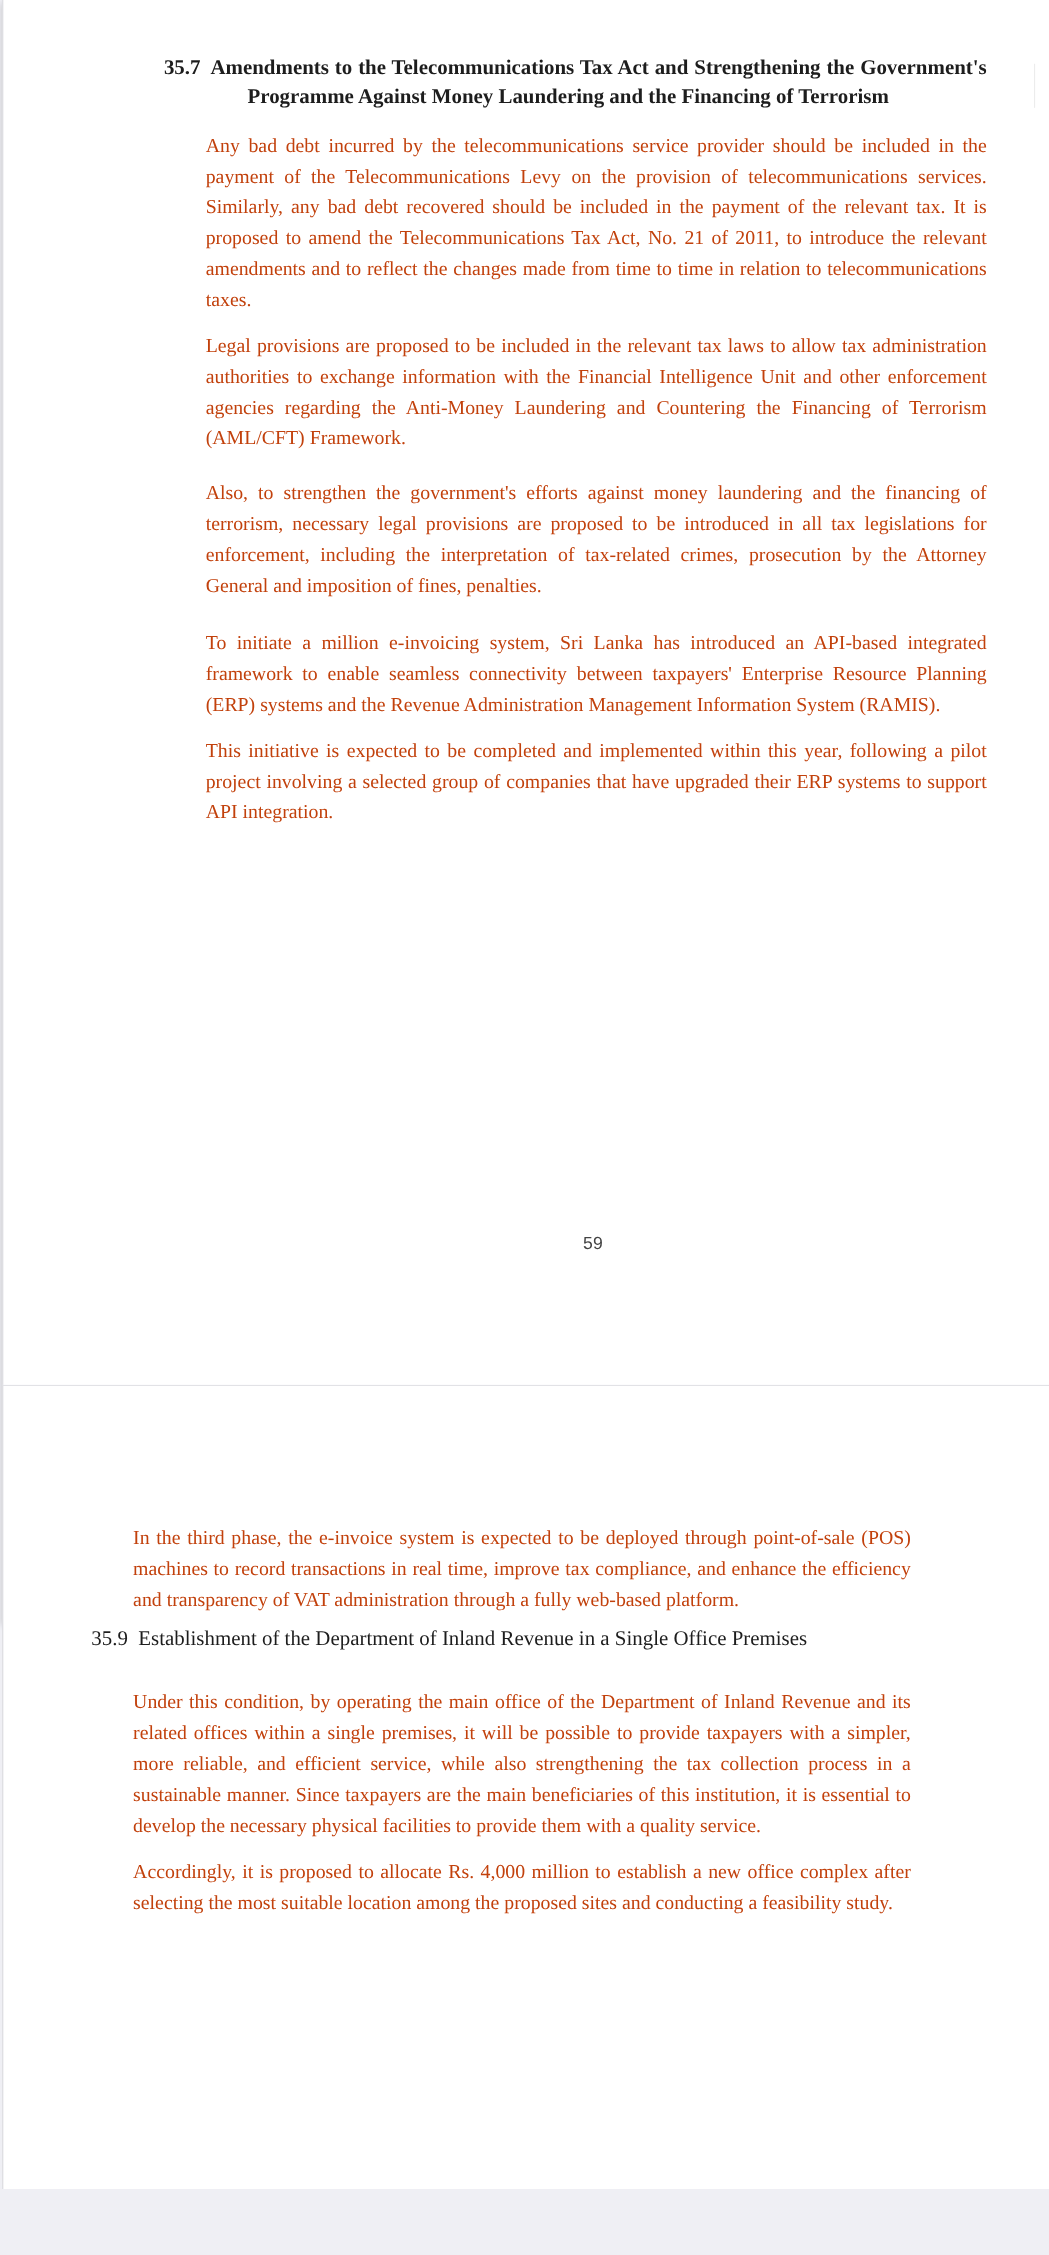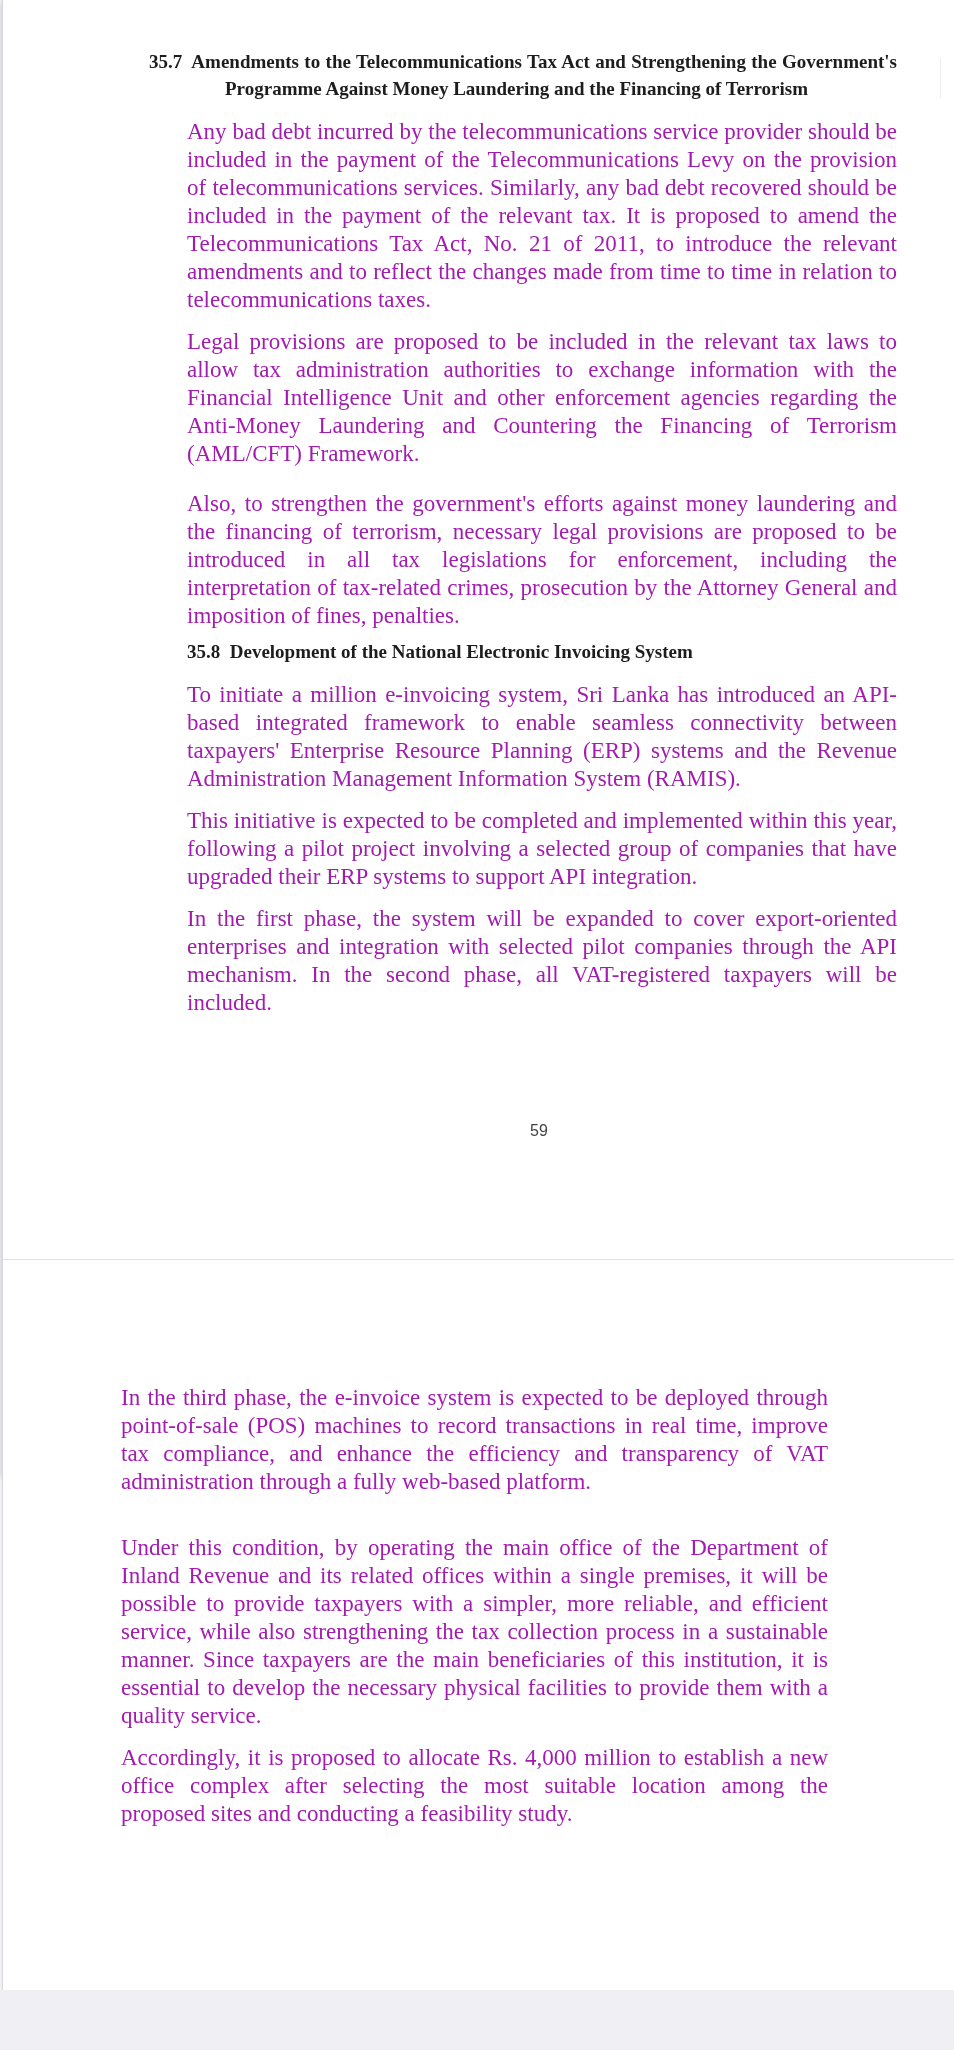--- a/index.html
+++ b/index.html
@@ -40,25 +40,25 @@
       margin: 0;
       text-align: justify;
       color: #1d1d1d;
     }
     .heading .num { display: inline-block; }
     .heading-wrap {
       padding-left: 38px;
       text-indent: -38px;
     }
     .para {
-      font-size: 23px;
+      font-size: 18px;
       line-height: 28px;
       margin: 0;
       text-align: justify;
-      color: #a21caf;
+      color: #c2410c;
     }
     .gap-h-p  { height: 16px; }
     .gap-p-p  { height: 14px; }
     .gap-p-p2 { height: 22px; }
     .gap-p-h  { height: 8px; }
 
     #page-number {
       position: absolute;
       top: 1122px;
       left: 0;
@@ -90,38 +90,37 @@
       <span>Amendments to the Telecommunications Tax Act and Strengthening the Government's Programme Against Money Laundering and the Financing of Terrorism</span>
     </h3>
     <div class="gap-h-p"></div>
     <p class="para">Any bad debt incurred by the telecommunications service provider should be included in the payment of the Telecommunications Levy on the provision of telecommunications services. Similarly, any bad debt recovered should be included in the payment of the relevant tax. It is proposed to amend the Telecommunications Tax Act, No. 21 of 2011, to introduce the relevant amendments and to reflect the changes made from time to time in relation to telecommunications taxes.</p>
     <div class="gap-p-p"></div>
     <p class="para">Legal provisions are proposed to be included in the relevant tax laws to allow tax administration authorities to exchange information with the Financial Intelligence Unit and other enforcement agencies regarding the Anti-Money Laundering and Countering the Financing of Terrorism (AML/CFT) Framework.</p>
     <div class="gap-p-p2"></div>
     <p class="para">Also, to strengthen the government's efforts against money laundering and the financing of terrorism, necessary legal provisions are proposed to be introduced in all tax legislations for enforcement, including the interpretation of tax-related crimes, prosecution by the Attorney General and imposition of fines, penalties.</p>
     <div class="gap-p-h"></div>
 
-    <h3 class="heading">
-      <span class="num">35.8</span>&nbsp;
-      <span>Development of the National Electronic Invoicing System</span>
-    </h3>
     <div class="gap-h-p"></div>
     <p class="para">To initiate a million e-invoicing system, Sri Lanka has introduced an API-based integrated framework to enable seamless connectivity between taxpayers' Enterprise Resource Planning (ERP) systems and the Revenue Administration Management Information System (RAMIS).</p>
     <div class="gap-p-p"></div>
     <p class="para">This initiative is expected to be completed and implemented within this year, following a pilot project involving a selected group of companies that have upgraded their ERP systems to support API integration.</p>
     <div class="gap-p-p"></div>
-    <p class="para">In the first phase, the system will be expanded to cover export-oriented enterprises and integration with selected pilot companies through the API mechanism. In the second phase, all VAT-registered taxpayers will be included.</p>
   </div>
   <div id="page-number">59</div>
 </div>
 
 <div class="page" id="page2">
   <div class="content">
     <p class="para">In the third phase, the e-invoice system is expected to be deployed through point-of-sale (POS) machines to record transactions in real time, improve tax compliance, and enhance the efficiency and transparency of VAT administration through a fully web-based platform.</p>
     <div class="gap-p-h"></div>
 
+    <h3 class="heading heading-wrap" style="font-weight: normal;">
+      <span class="num">35.9</span>
+      <span>Establishment of the Department of Inland Revenue in a Single Office Premises</span>
+    </h3>
     <div class="gap-h-p"></div>
     <div class="gap-p-p"></div>
     <p class="para">Under this condition, by operating the main office of the Department of Inland Revenue and its related offices within a single premises, it will be possible to provide taxpayers with a simpler, more reliable, and efficient service, while also strengthening the tax collection process in a sustainable manner. Since taxpayers are the main beneficiaries of this institution, it is essential to develop the necessary physical facilities to provide them with a quality service.</p>
     <div class="gap-p-p"></div>
     <p class="para">Accordingly, it is proposed to allocate Rs. 4,000 million to establish a new office complex after selecting the most suitable location among the proposed sites and conducting a feasibility study.</p>
   </div>
 </div>
 
 </body></html>

